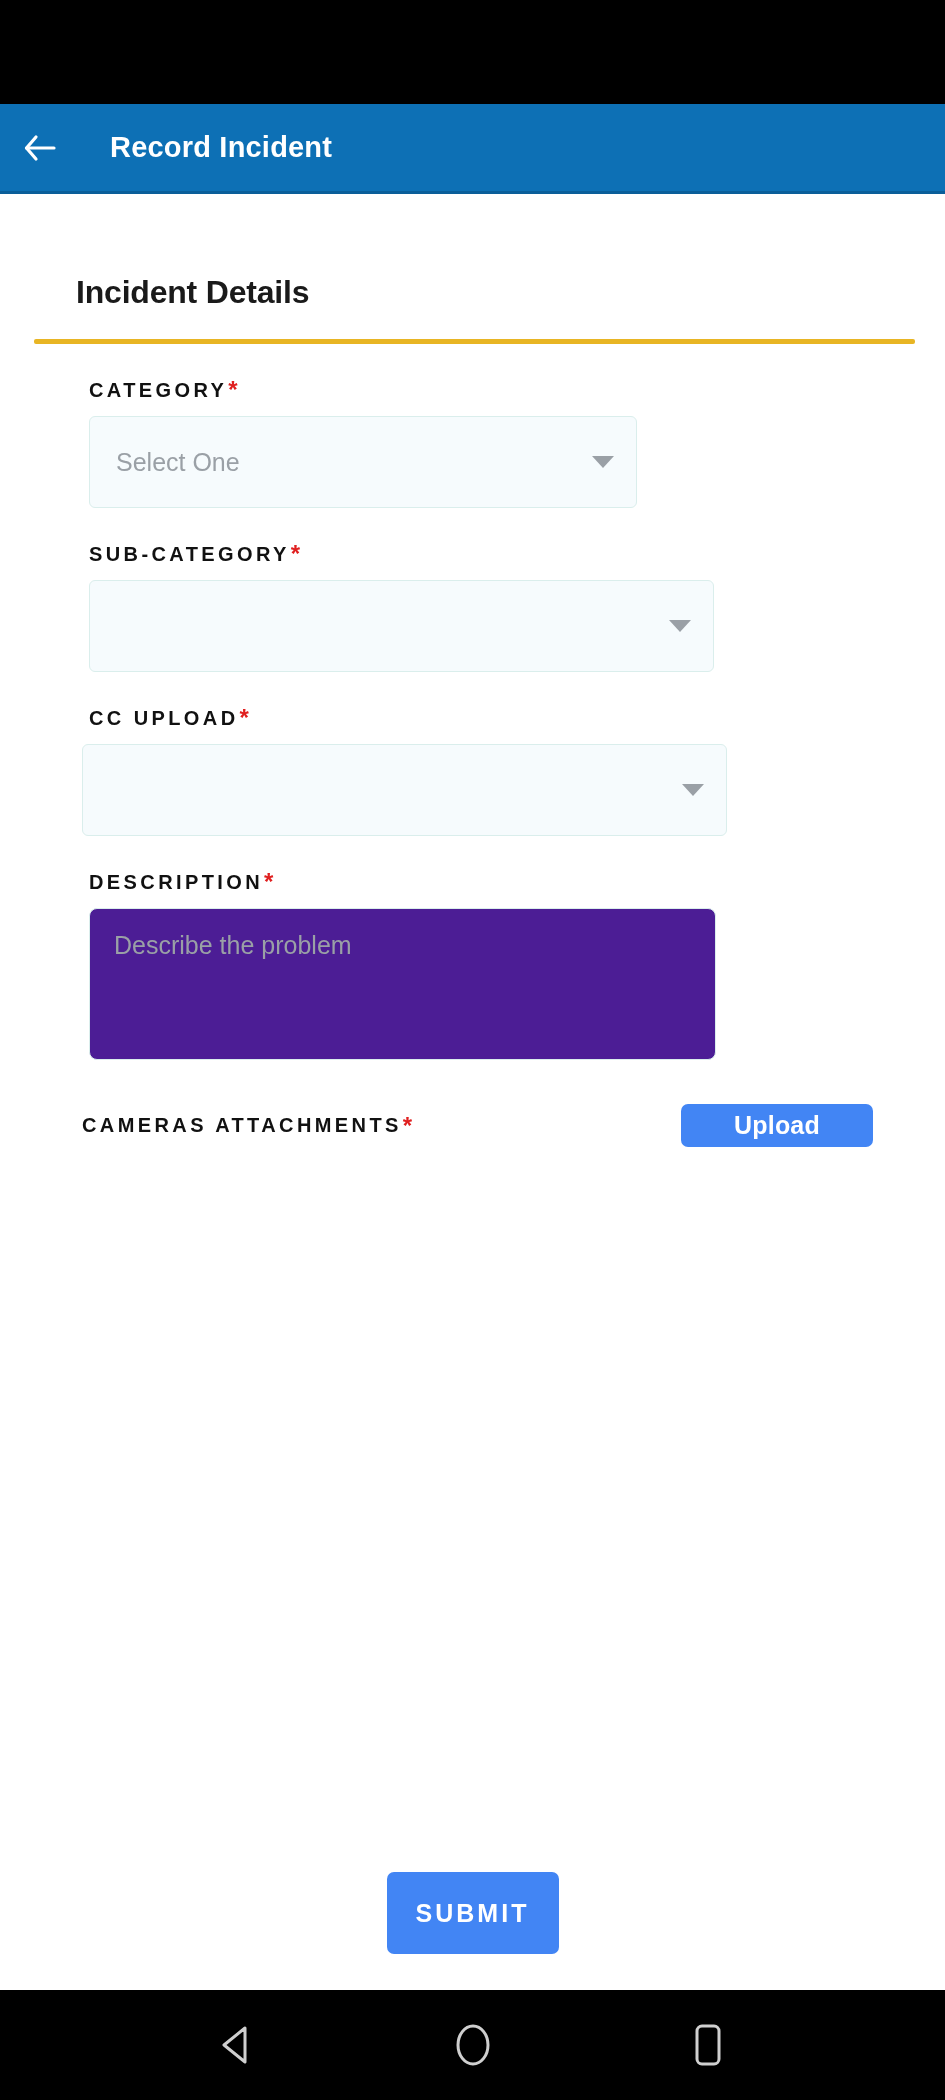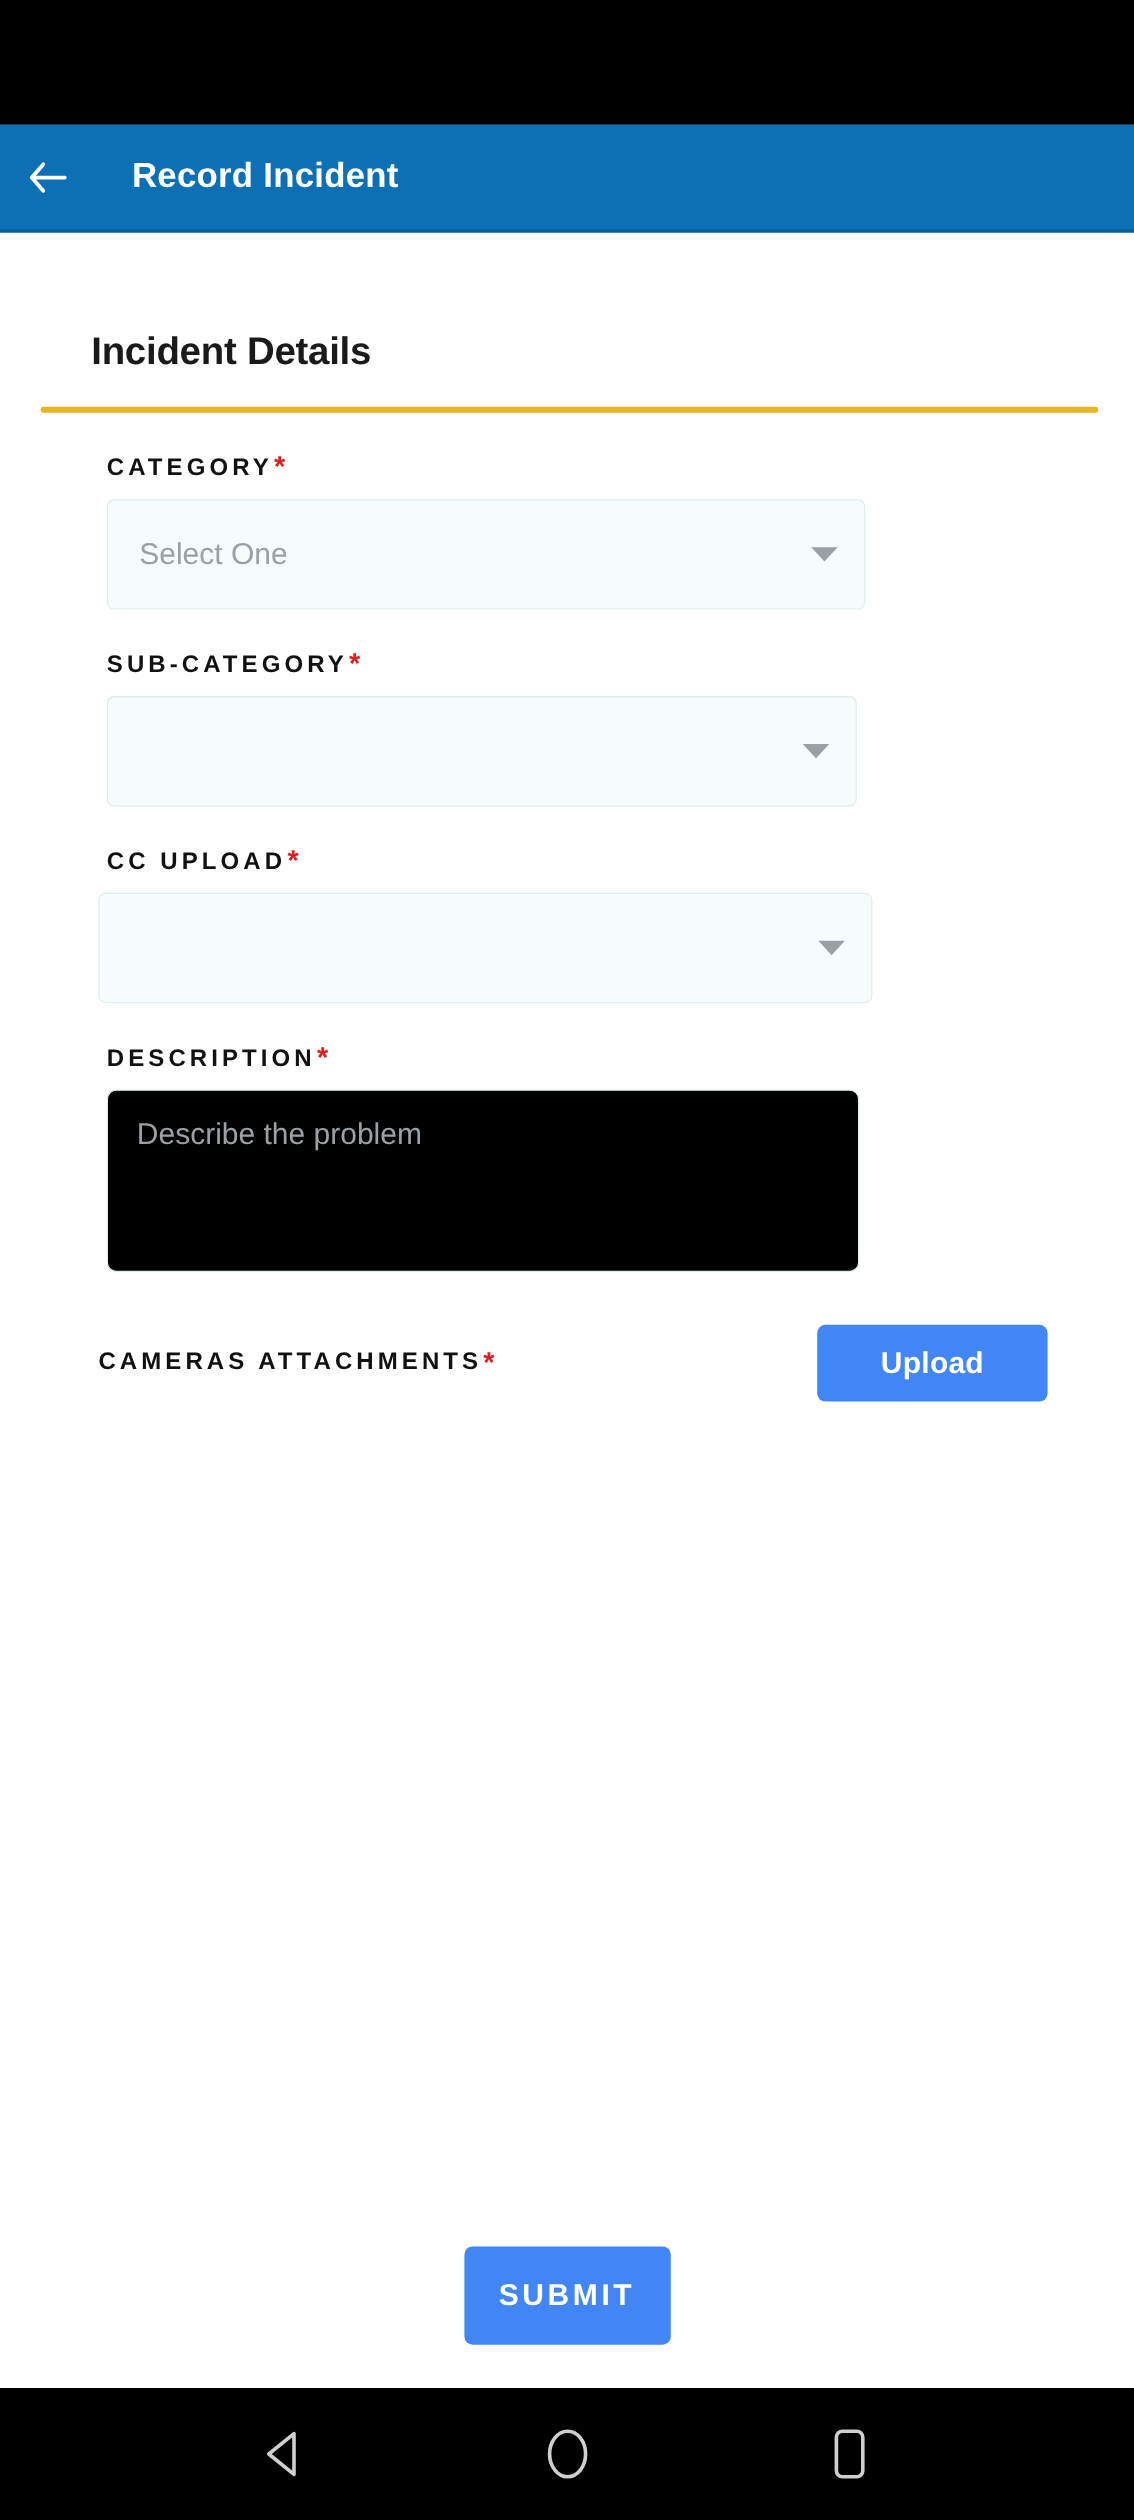--- a/index.html
+++ b/index.html
@@ -109,21 +109,21 @@
     height: 92px;
     margin-top: 14px;
     background: #f6fbfd;
     border: 1.5px solid #daeeec;
     border-radius: 6px;
     display: flex;
     align-items: center;
     padding: 0 58px 0 26px;
     cursor: pointer;
   }
-  .select-box.cat   { width: 632px; }
+  .select-box.cat   { width: 548px; }
   .select-box.sub   { width: 625px; }
   .select-box.cams  { width: 645px; margin-left: -7px; }
 
   .select-value {
     font-size: 25px;
     color: #9aa0a6;
     white-space: nowrap;
     overflow: hidden;
   }
   .caret {
@@ -134,21 +134,21 @@
     width: 0; height: 0;
     border-left: 11px solid transparent;
     border-right: 11px solid transparent;
     border-top: 12px solid #9aa0a6;
   }
 
   .textarea-box {
     width: 627px;
     height: 152px;
     margin-top: 14px;
-    background: #000000;
+    background: #4c1d95;
     border: 1.5px solid #daeeec;
     border-radius: 8px;
     padding: 22px 24px 0 24px;
     cursor: text;
   }
   .textarea-placeholder {
     font-size: 25px;
     color: #9aa0a6;
   }
 
@@ -170,21 +170,21 @@
   }
   .upload-btn {
     background: #4285f4;
     color: #ffffff;
     border: none;
     border-radius: 7px;
     font-family: "Liberation Sans", sans-serif;
     font-size: 25px;
     font-weight: bold;
     width: 192px;
-    height: 64px;
+    height: 43px;
     cursor: pointer;
     letter-spacing: 0.2px;
   }
 
   .submit-wrap {
     position: absolute;
     left: 0;
     right: 0;
     bottom: 36px;
     display: flex;

